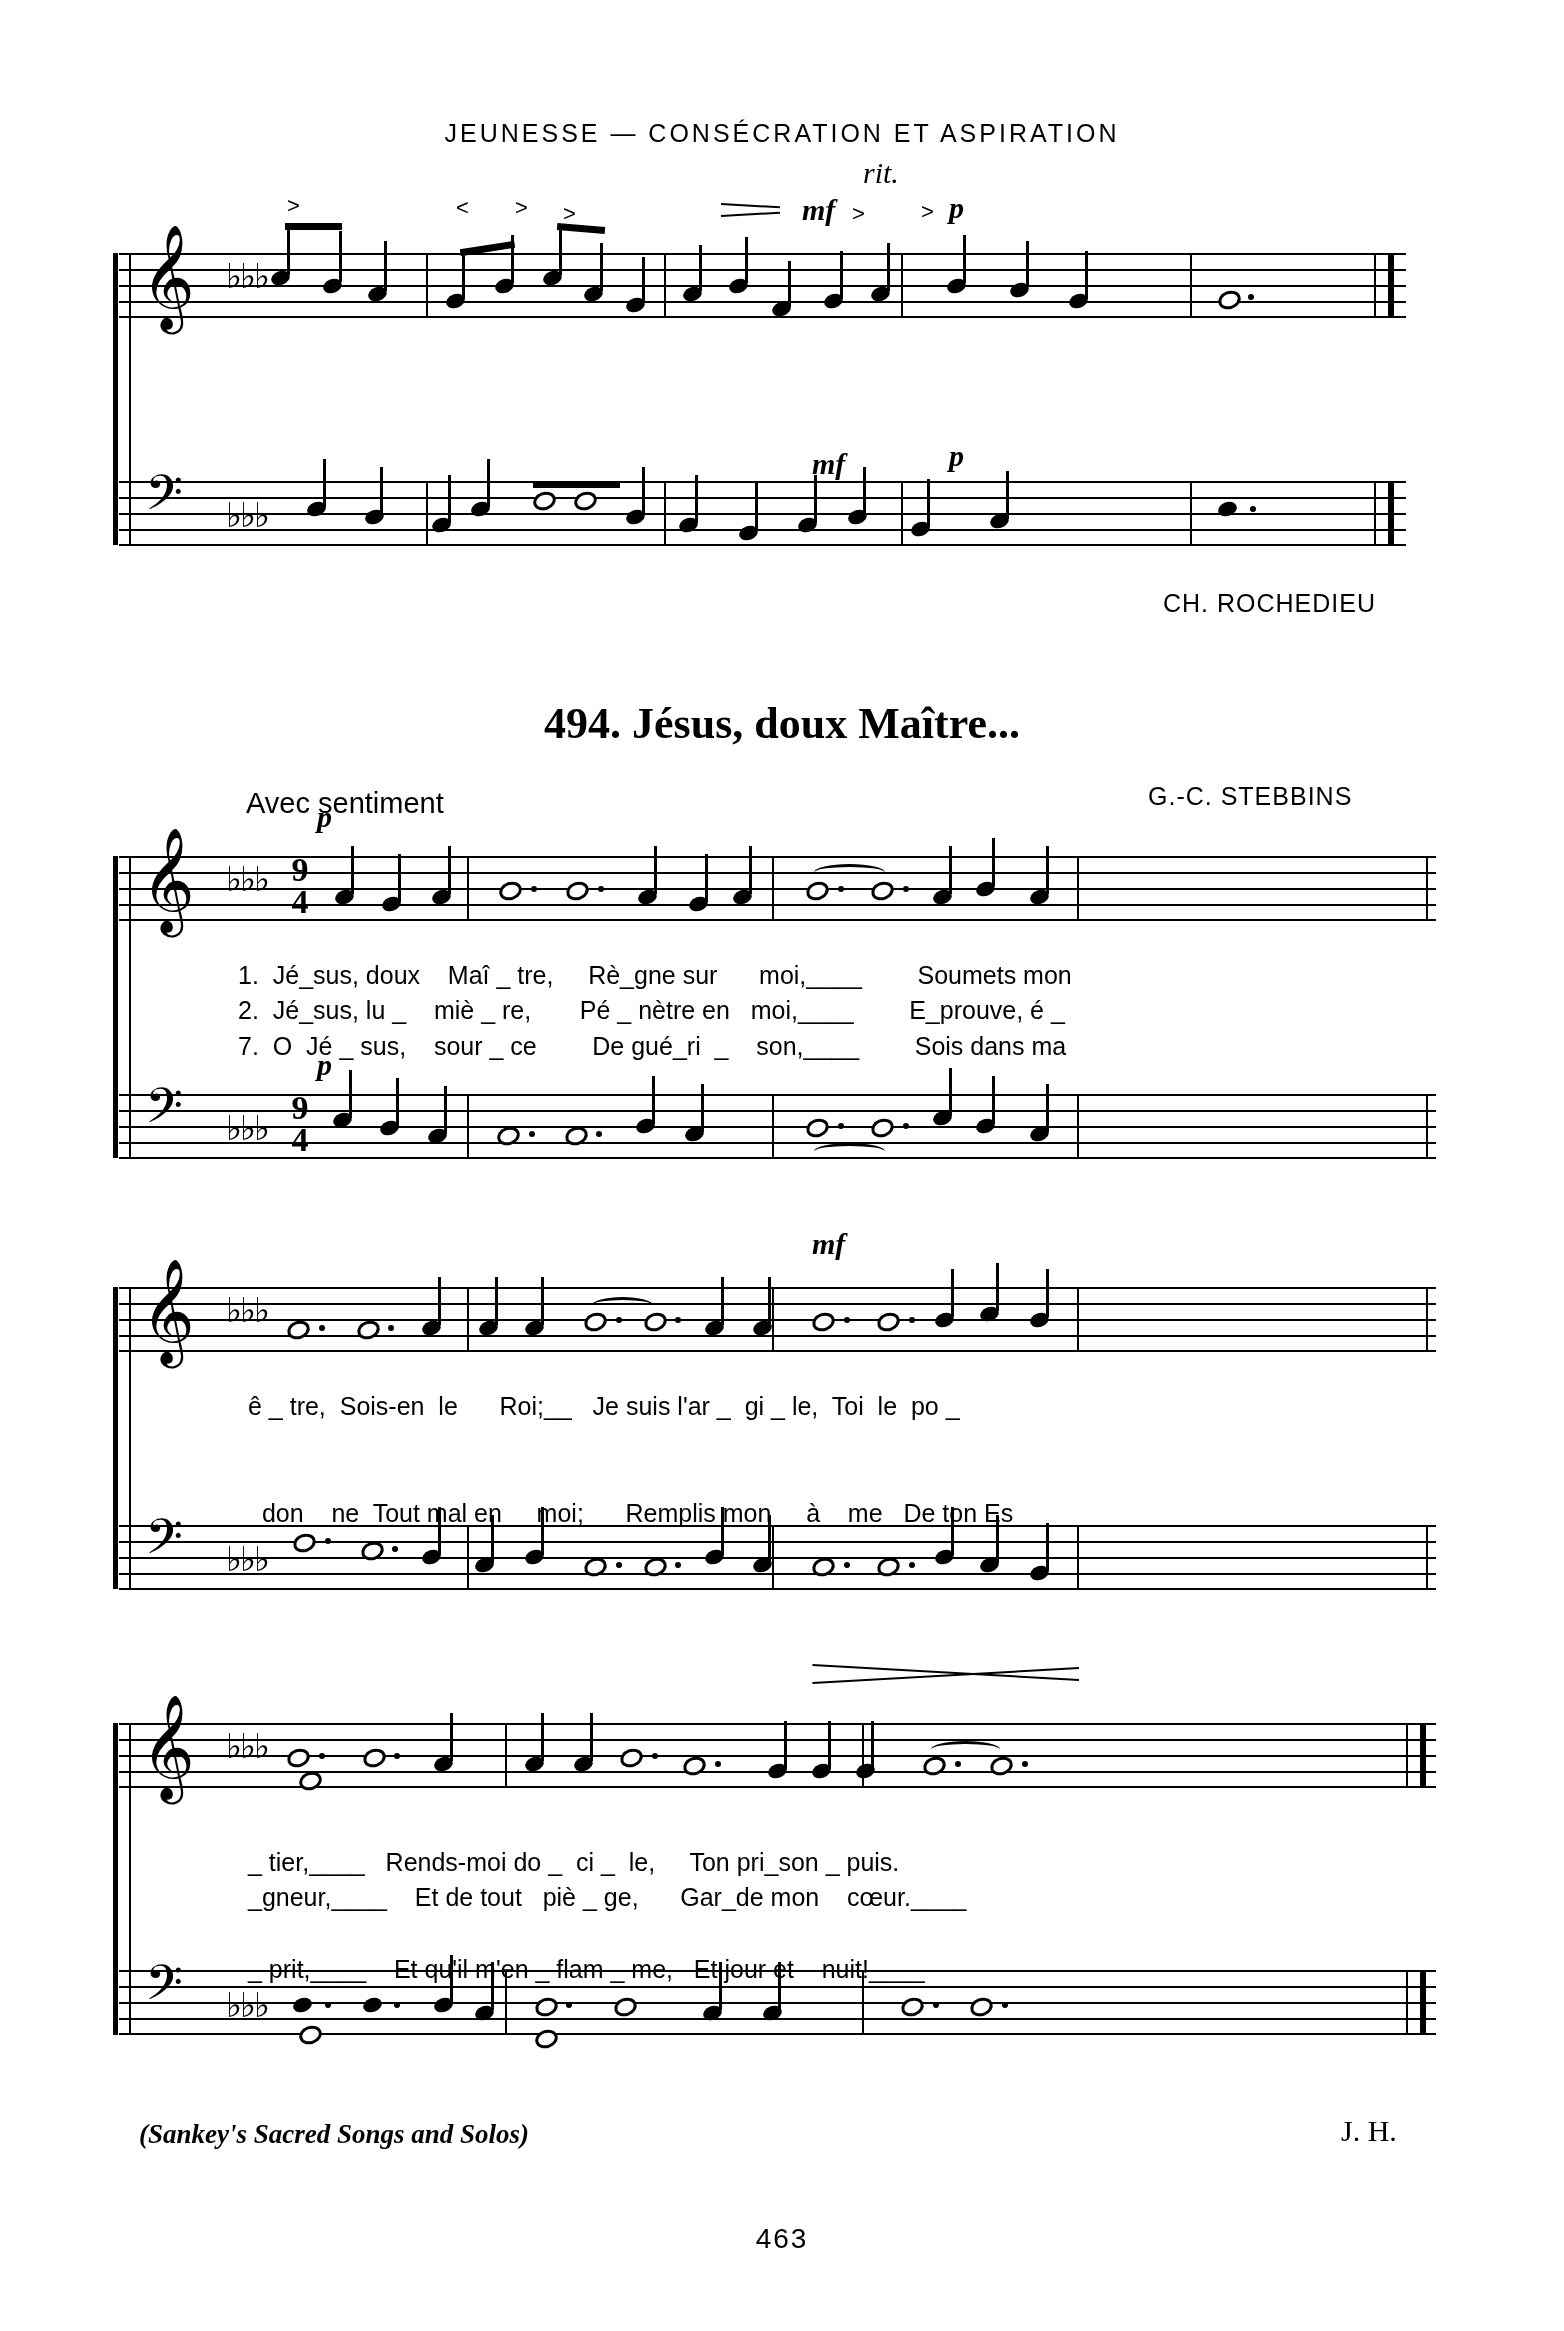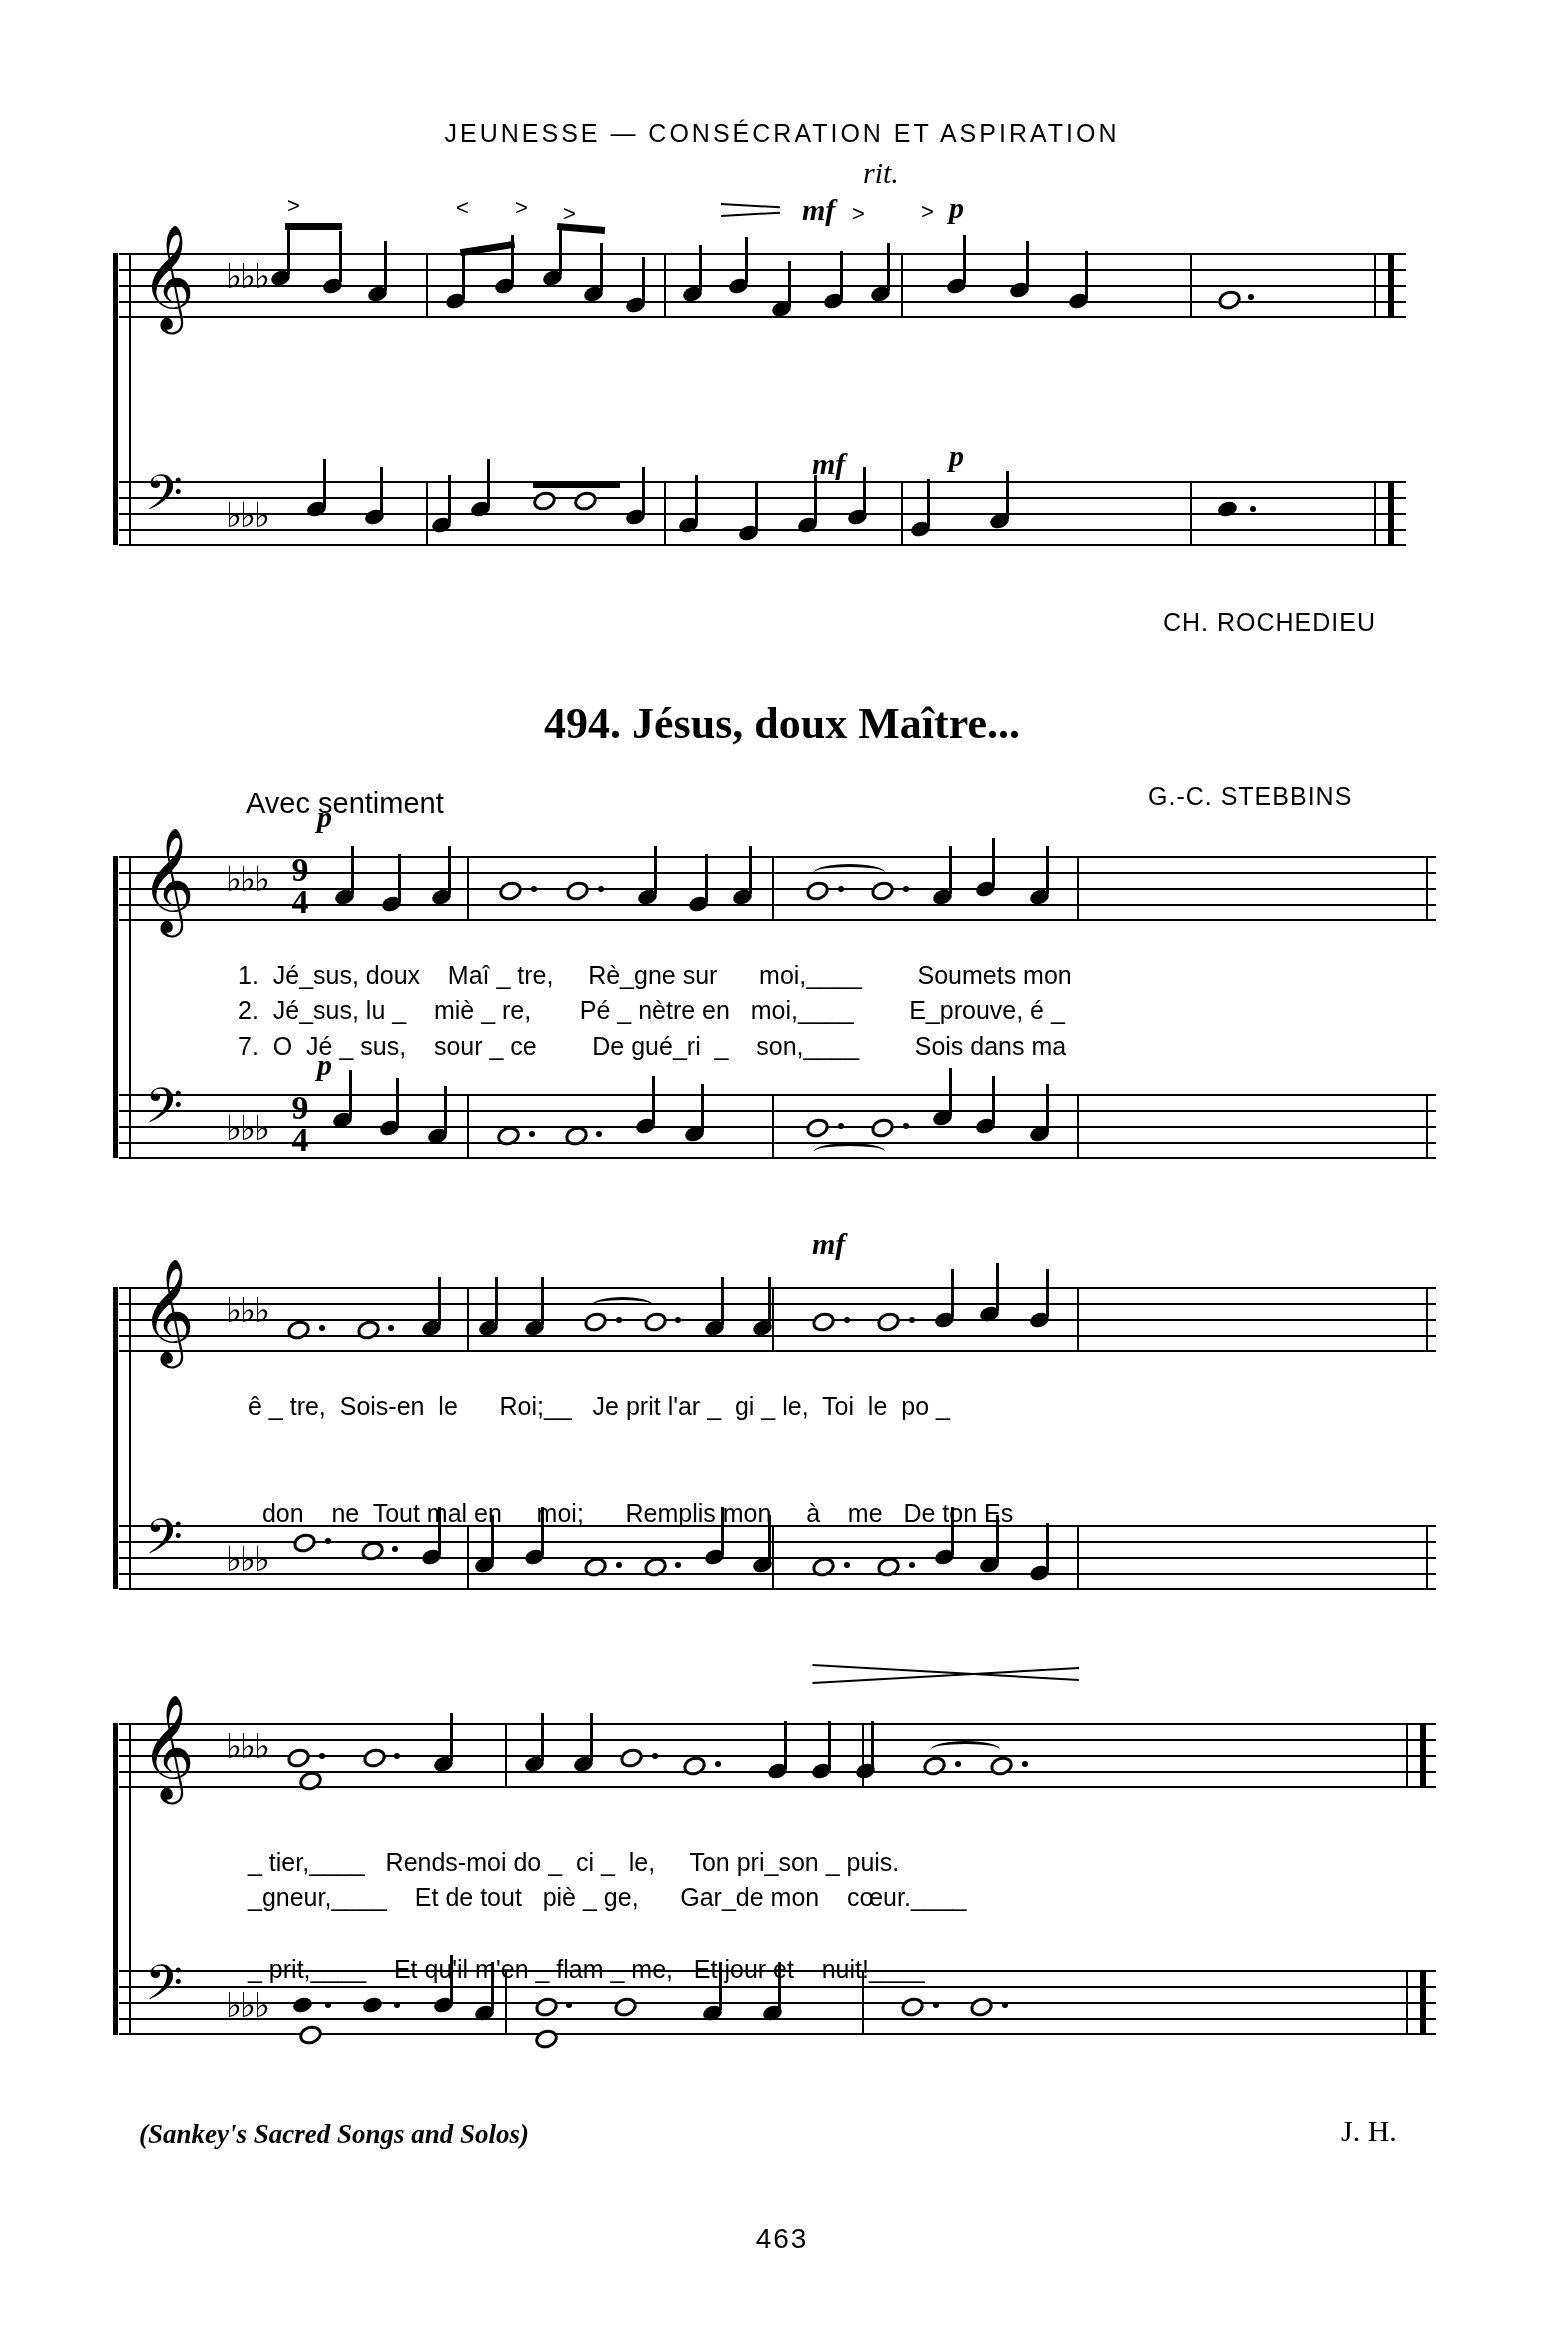--- a/index.html
+++ b/index.html
@@ -336,21 +336,21 @@
     <div class="dyn" style="left:683px; top:-48px;">mf</div>
     <div class="accent" style="left:733px; top:-40px;">&gt;</div>
     <div class="accent" style="left:802px; top:-42px;">&gt;</div>
     <div class="dyn" style="left:830px; top:-50px;">p</div>
     <div class="rit" style="left:744px; top:-87px;">rit.</div>
     <div class="dyn" style="left:693px; top:206px;">mf</div>
     <div class="dyn" style="left:830px; top:198px;">p</div>
 
   </div>
 
-  <div class="composer" style="left:1163px; top:589px;margin-top:19px;">CH. ROCHEDIEU</div>
+  <div class="composer" style="left:1163px; top:589px;">CH. ROCHEDIEU</div>
 
   <div class="hymn-title" style="top:698px;">494.  Jésus, doux Maître...</div>
   <div class="tempo-mark" style="left:246px; top:787px;">Avec sentiment</div>
   <div class="composer" style="left:1148px; top:782px;">G.-C. STEBBINS</div>
 
   <div class="system" style="left:119px; top:846px; width:1317px; height:356px;">
 
     <div class="staff" style="top:10px;">
       <div class="line"></div>
       <div class="line"></div>
@@ -539,21 +539,21 @@
     <div class="dot" style="left:725px; top:285px;"></div>
     <div class="nh open" style="left:758px; top:281px;"></div>
     <div class="dot" style="left:790px; top:285px;"></div>
     <div class="nh" style="left:816px; top:273px;"></div>
     <div class="stem" style="left:832px; top:230px; height:48px;"></div>
     <div class="nh" style="left:861px; top:281px;"></div>
     <div class="stem" style="left:877px; top:238px; height:48px;"></div>
     <div class="nh" style="left:911px; top:289px;"></div>
     <div class="stem" style="left:927px; top:246px; height:48px;"></div>
 
-    <div class="lyric-row" style="left:129px; top:115px;">ê _ tre,  Sois-en  le      Roi;__   Je prit l'ar _  gi _ le,  Toi  le  po _</div>
+    <div class="lyric-row" style="left:129px; top:115px;">ê _ tre,  Sois-en  le      Roi;__   Je suis l'ar _  gi _ le,  Toi  le  po _</div>
     <div class="lyric-row" style="left:129px; top:222px;">_don _ ne  Tout mal en     moi;__  Remplis mon     à _ me   De ton Es _</div>
   </div>
 
   <div class="system" style="left:119px; top:1713px; width:1317px; height:356px;">
 
     <div class="staff" style="top:10px;">
       <div class="line"></div>
       <div class="line"></div>
       <div class="line"></div>
       <div class="line"></div>

